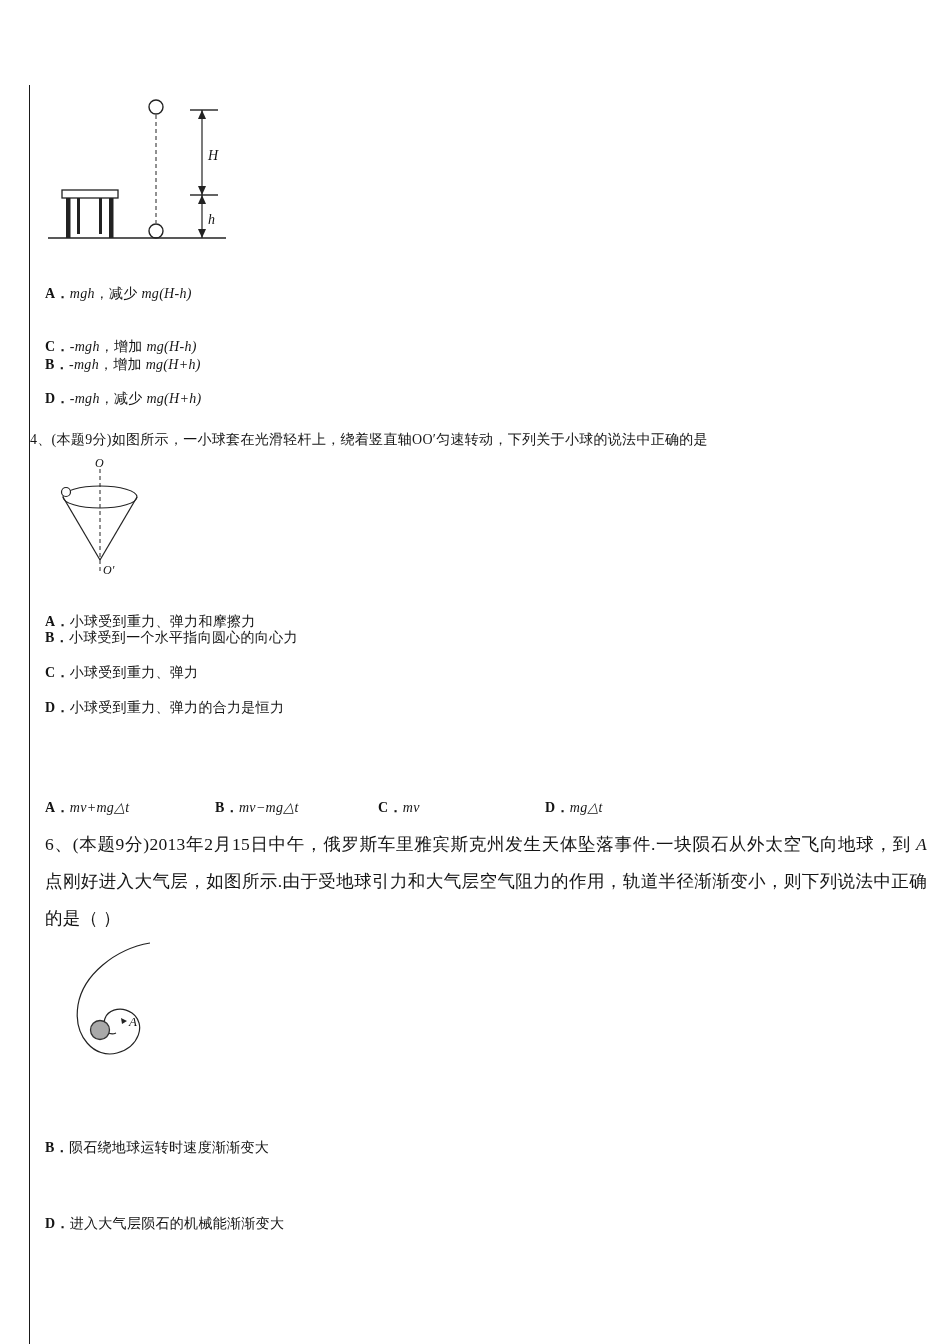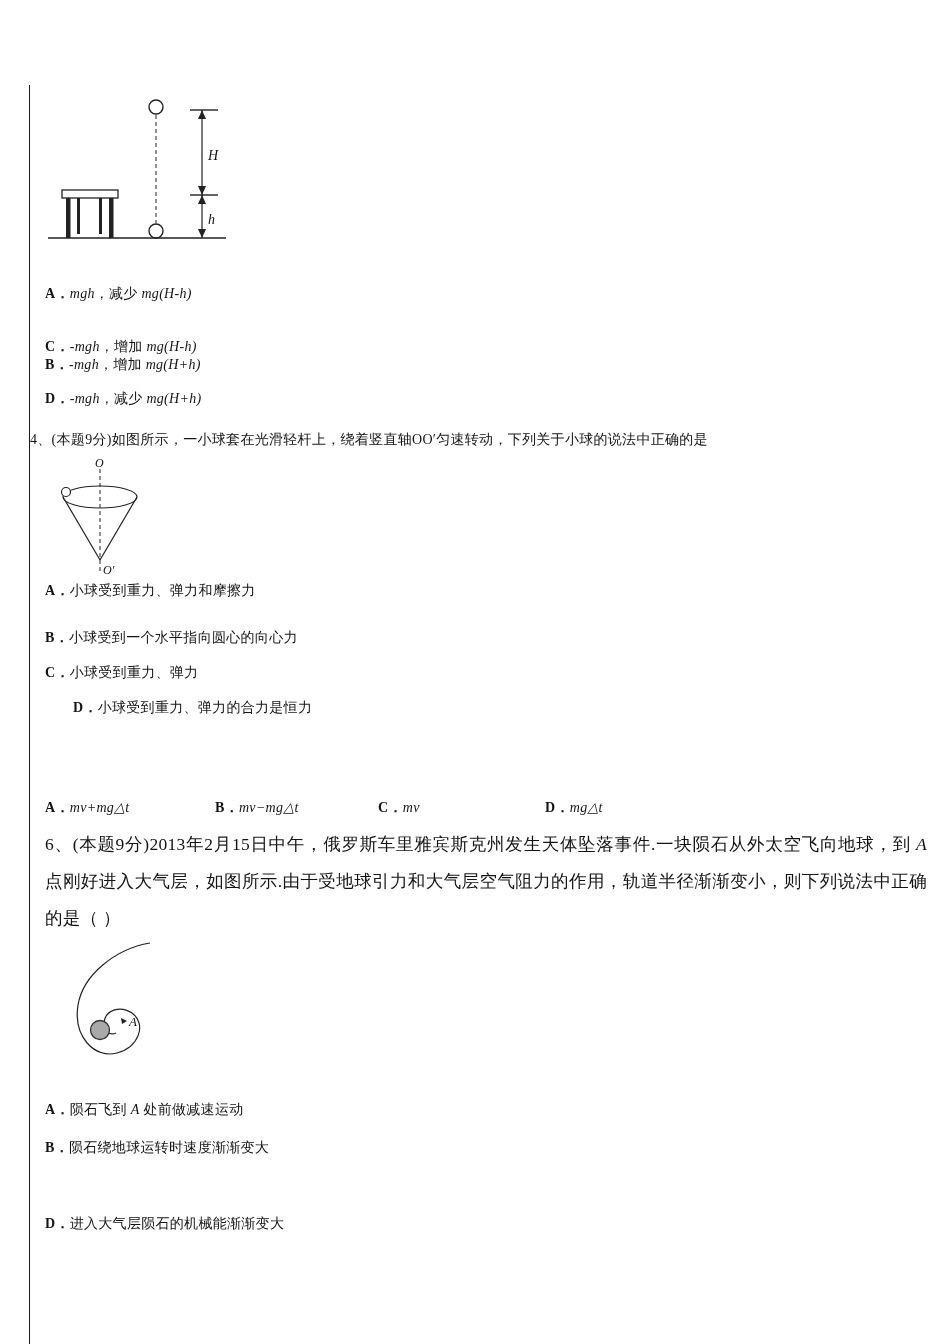--- a/index.html
+++ b/index.html
@@ -79,37 +79,36 @@
   <svg class="fig" style="left:40px;top:452px;" width="130" height="130" viewBox="0 0 130 130">
     <text x="55" y="15" style="font-size:12px;">O</text>
     <line x1="60" y1="17" x2="60" y2="120" stroke-width="1" stroke-dasharray="4 3"></line>
     <ellipse cx="60" cy="45" rx="37" ry="11" stroke-width="1.1"></ellipse>
     <line x1="23" y1="45" x2="60" y2="108" stroke-width="1.2"></line>
     <line x1="97" y1="45" x2="60" y2="108" stroke-width="1.2"></line>
     <circle cx="26" cy="40" r="4.5" fill="#fff" stroke="#222" stroke-width="1.2"></circle>
     <text x="63" y="122" style="font-size:12px;">O′</text>
   </svg>
 
-  <div class="line" style="left:45px;top:580px;"><span class="bd">A．</span><span>小球受到重力、弹力和摩擦力</span></div>
+  <div class="line" style="left:45px;top:611px;"><span class="bd">A．</span><span>小球受到重力、弹力和摩擦力</span></div>
   <div class="line" style="left:45px;top:627px;"><span class="bd">B．</span><span>小球受到一个水平指向圆心的向心力</span></div>
   <div class="line" style="left:45px;top:662px;"><span class="bd">C．</span><span>小球受到重力、弹力</span></div>
-  <div class="line" style="left:45px;top:697px;margin-left:28px;"><span class="bd">D．</span><span>小球受到重力、弹力的合力是恒力</span></div>
+  <div class="line" style="left:45px;top:697px;"><span class="bd">D．</span><span>小球受到重力、弹力的合力是恒力</span></div>
 
 
   <div class="line" style="left:45px;top:797px;"><span class="bd">A．</span><span class="mi">mv+mg△t</span></div>
   <div class="line" style="left:215px;top:797px;"><span class="bd">B．</span><span class="mi">mv−mg△t</span></div>
   <div class="line" style="left:378px;top:797px;"><span class="bd">C．</span><span class="mi">mv</span></div>
   <div class="line" style="left:545px;top:797px;"><span class="bd">D．</span><span class="mi">mg△t</span></div>
 
   <div class="para" style="top:826px;"><span>6、(本题9分)2013年2月15日中午，俄罗斯车里雅宾斯克州发生天体坠落事件.一块陨石从外太空飞向地球，到 </span><span class="mi">A</span><span> 点刚好进入大气层，如图所示.由于受地球引力和大气层空气阻力的作用，轨道半径渐渐变小，则下列说法中正确的是（ ）</span></div>
 
   <svg class="fig" style="left:55px;top:935px;" width="160" height="140" viewBox="0 0 160 140">
     <path d="M 95 8 C 60 14, 28 40, 23 70 C 18 102, 40 124, 62 118 C 84 112, 92 89, 77 78 C 65 70, 50 75, 49 88 C 48 96, 55 101, 61 98" stroke-width="1.2"></path>
     <circle cx="45" cy="95" r="9.5" fill="#a9a9a9" stroke="#333" stroke-width="1.3"></circle>
     <polygon points="66,83 72,86 67,89" fill="#222" stroke="none"></polygon>
     <text x="74" y="91" style="font-size:13px;">A</text>
   </svg>
 
-  <div class="line" style="left:45px;top:1099px;"><span class="bd">A．</span><span>陨石飞到 </span><span class="mi">A</span><span> 处前做减速运动</span></div>
   <div class="line" style="left:45px;top:1137px;"><span class="bd">B．</span><span>陨石绕地球运转时速度渐渐变大</span></div>
   <div class="line" style="left:45px;top:1213px;"><span class="bd">D．</span><span>进入大气层陨石的机械能渐渐变大</span></div>
 
 </div>
 
 </body></html>

